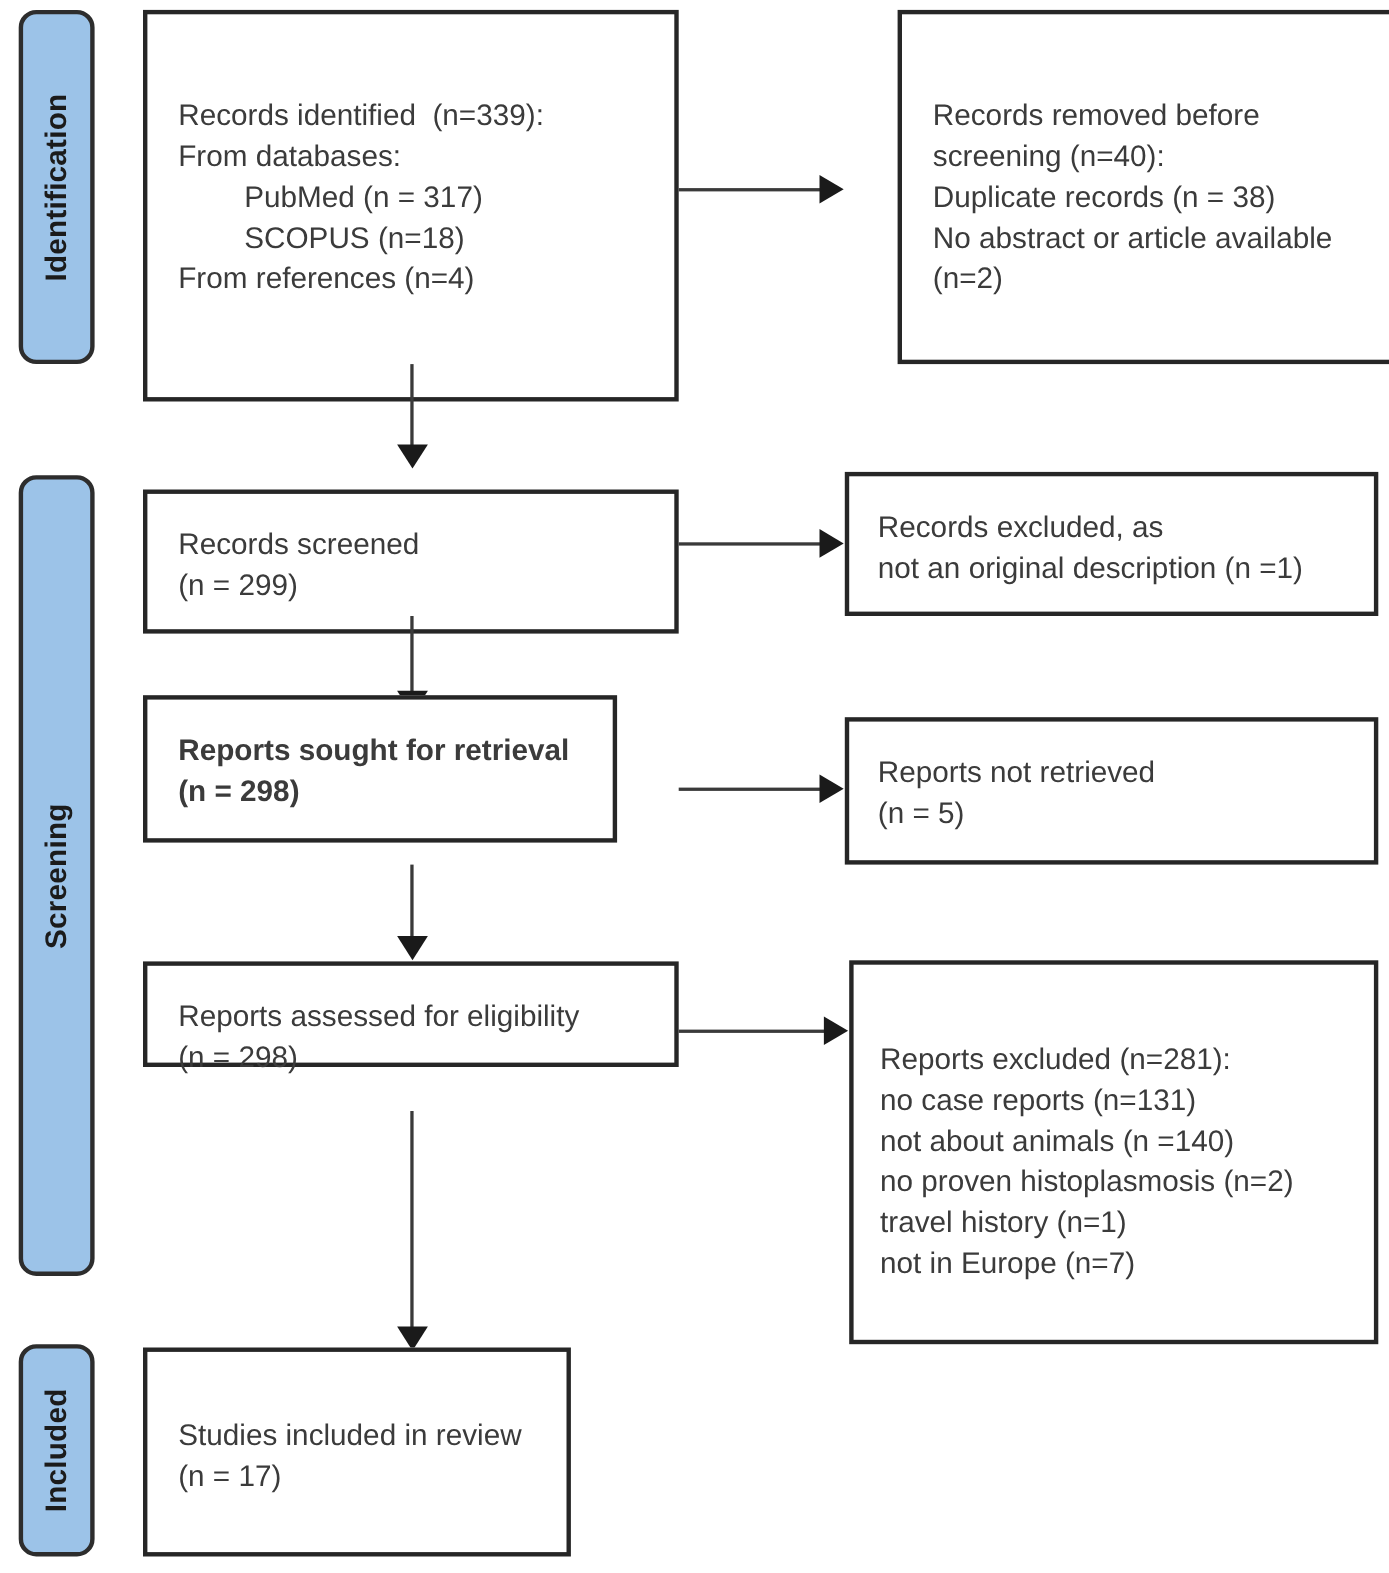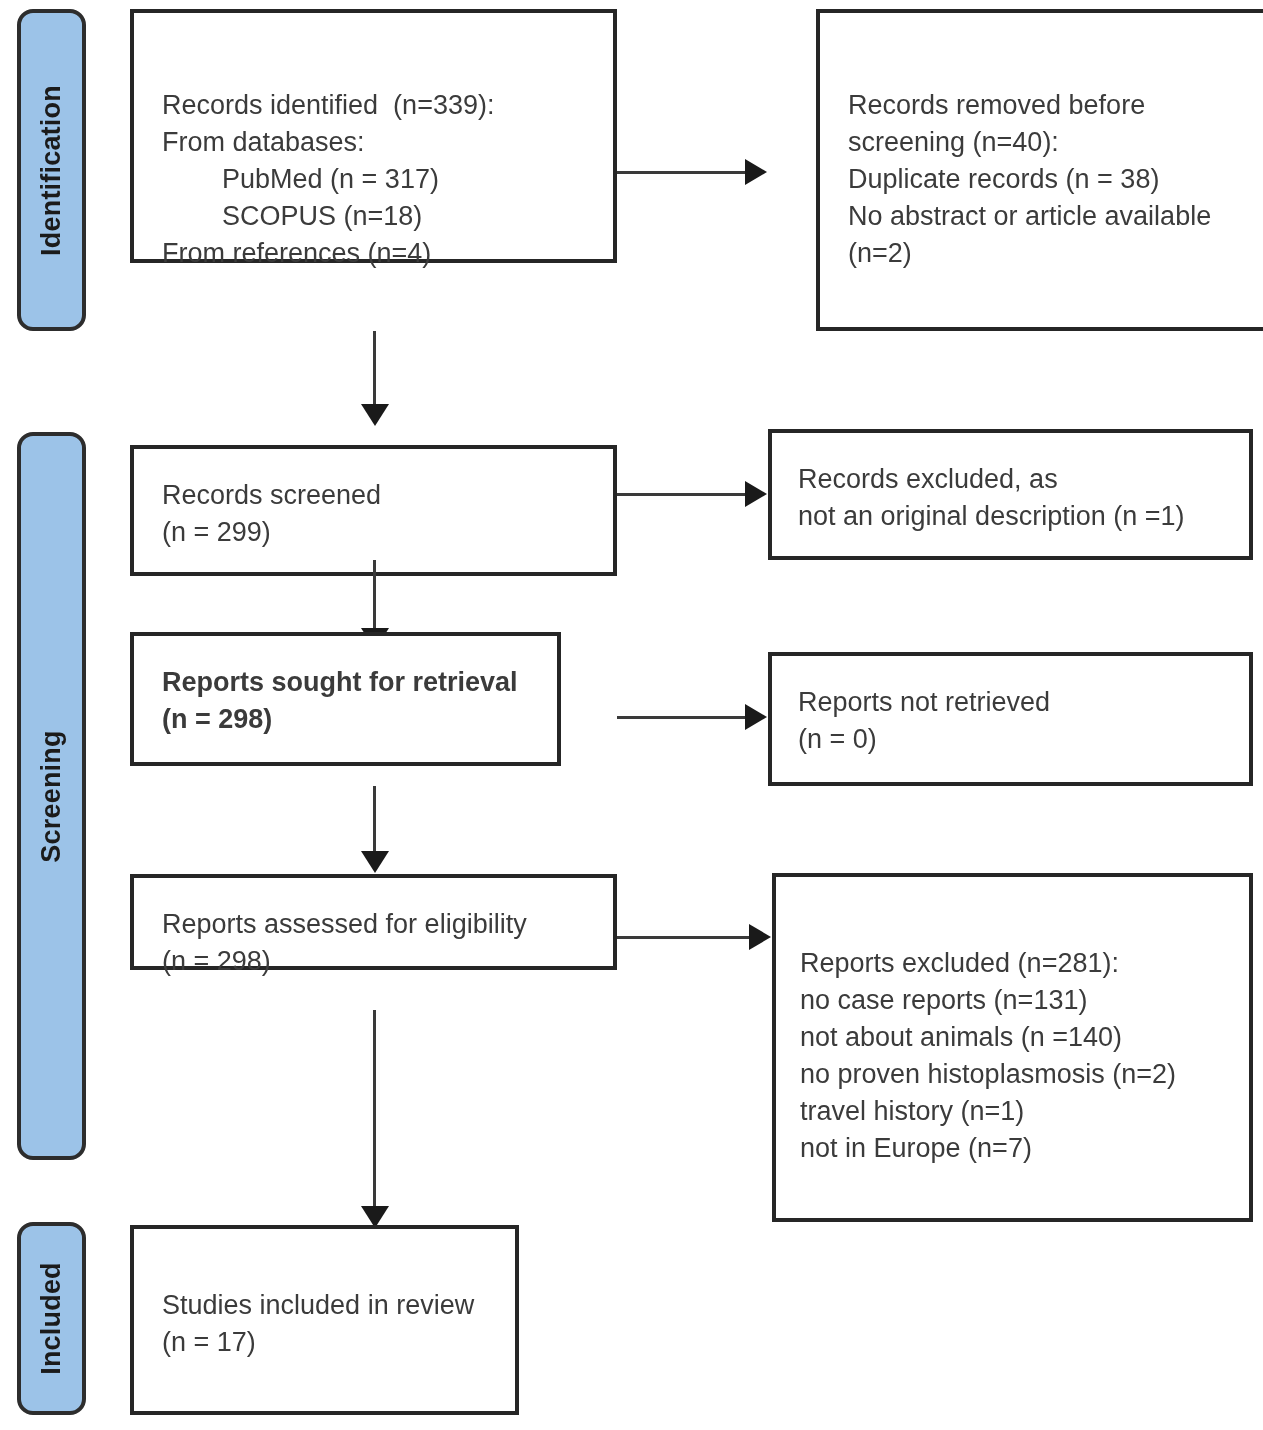--- a/index.html
+++ b/index.html
@@ -94,21 +94,21 @@
   </div>
 
   <div class="phase-tab" style="left:17px; top:432px; width:69px; height:728px;">
     <span class="phase-label">Screening</span>
   </div>
 
   <div class="phase-tab" style="left:17px; top:1222px; width:69px; height:193px;">
     <span class="phase-label">Included</span>
   </div>
 
-  <div class="pbox" style="left:130px; top:9px; width:487px; height:254px;">
+  <div class="pbox" style="left:130px; top:9px; width:487px; height:356px;">
     <div class="btext" style="top:74px;">Records identified  (n=339):
 From databases:
         PubMed (n = 317)
         SCOPUS (n=18)
 From references (n=4)</div>
   </div>
 
   <div class="pbox" style="left:768px; top:9px; width:485px; height:322px;margin-left:48px;">
     <div class="btext" style="top:74px;">Records removed before
 screening (n=40):
@@ -139,21 +139,21 @@
   <div class="vline" style="left:373px; top:560px; height:70px;"></div>
   <div class="arrow-down" style="left:361px; top:628px;"></div>
 
   <div class="pbox" style="left:130px; top:632px; width:431px; height:134px;font-weight:bold;">
     <div class="btext" style="top:28px;">Reports sought for retrieval
 (n = 298)</div>
   </div>
 
   <div class="pbox" style="left:768px; top:652px; width:485px; height:134px;">
     <div class="btext" style="top:28px; left:26px;">Reports not retrieved
-(n = 0)</div>
+(n = 5)</div>
   </div>
 
   <div class="hline" style="left:617px; top:716px; width:130px;"></div>
   <div class="arrow-right" style="left:745px; top:704px;"></div>
 
   <div class="vline" style="left:373px; top:786px; height:72px;"></div>
   <div class="arrow-down" style="left:361px; top:851px;"></div>
 
   <div class="pbox" style="left:130px; top:874px; width:487px; height:96px;">
     <div class="btext" style="top:28px;">Reports assessed for eligibility

